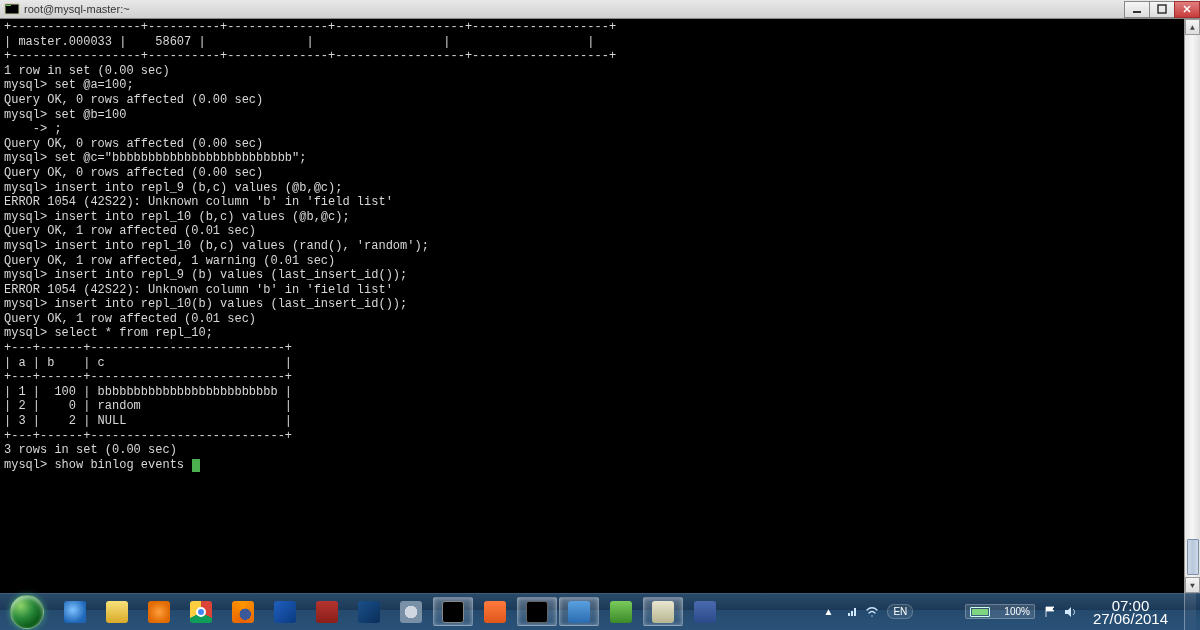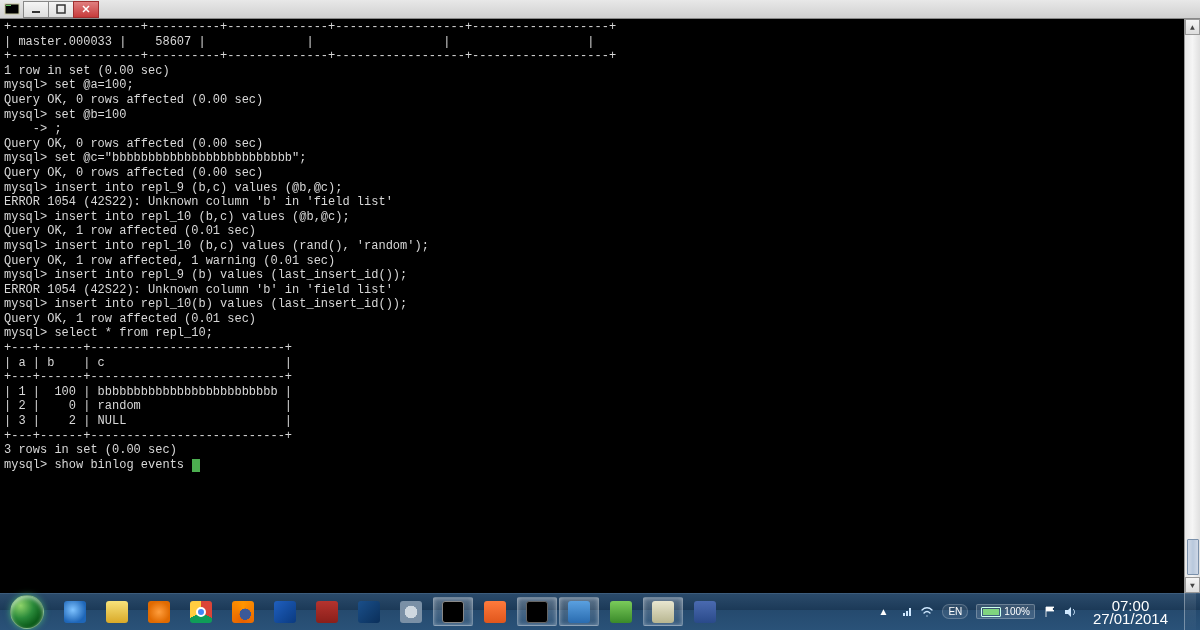--- a/index.html
+++ b/index.html
@@ -33,21 +33,21 @@
     clip-path:polygon(10% 10%,45% 10%,45% 45%,10% 45%,10% 55%,45% 55%,45% 90%,10% 90%,10% 10%,55% 10%,90% 10%,90% 45%,55% 45%,55% 55%,90% 55%,90% 90%,55% 90%,55% 10%);
     opacity:0; 
   }
   .taskbar .items { display:flex; align-items:stretch; padding:2px 0; }
   .taskbar .titem { width:40px; margin:2px 1px; display:flex; align-items:center; justify-content:center; border-radius:2px; }
   .taskbar .titem.active { background:linear-gradient(rgba(255,255,255,0.25),rgba(255,255,255,0.05)); border:1px solid rgba(255,255,255,0.3); box-shadow:inset 0 0 4px rgba(255,255,255,0.4); }
   .taskbar .titem .ticon { width:22px; height:22px; border-radius:3px; }
   
   .tray { margin-left:auto; display:flex; align-items:center; gap:8px; padding:0 4px 0 10px; }
   .tray .chev { font-size:10px; color:#fff; padding:0 4px; }
-  .tray .battery { display:flex; align-items:center; gap:3px; font-size:10px; padding:1px 4px; background:rgba(255,255,255,0.12); border:1px solid rgba(255,255,255,0.25); border-radius:2px; }
+  .tray .battery { display:flex; align-items:center; gap:14px; font-size:10px; padding:1px 4px; background:rgba(255,255,255,0.12); border:1px solid rgba(255,255,255,0.25); border-radius:2px;margin-left:44px; }
   .tray .battery .cell { width:20px; height:10px; border:1px solid #cfe; position:relative; border-radius:1px; }
   .tray .battery .cell::after { content:""; position:absolute; top:1px; left:1px; width:16px; height:6px; background:#7fd47f; }
   .tray .lang { font-size:10px; padding:1px 5px; background:rgba(255,255,255,0.08); border:1px solid rgba(255,255,255,0.2); border-radius:7px; }
   .tray .icons { display:flex; gap:6px; align-items:center; }
   .tray .icons .ti { width:14px; height:14px; }
   .tray .clock { text-align:center; line-height:13px; font-size:15px; padding:0 8px; }
   .tray .showdesk { width:12px; height:37px; border-left:1px solid rgba(255,255,255,0.35); background:linear-gradient(rgba(255,255,255,0.1),rgba(255,255,255,0.02)); }
 
   
   .ic-ie { background:radial-gradient(circle at 40% 40%,#7fc3ff,#1e66b8 70%); }
@@ -71,20 +71,21 @@
 </head>
 <body>
 
 <div class="titlebar">
   <span class="icon">
     <svg viewBox="0 0 16 16">
         <rect x="1" y="3" width="14" height="10" fill="#000" stroke="#c8c8a0"></rect>
         <rect x="2" y="4" width="5" height="1" fill="#6c6"></rect>
       </svg>
   </span>
+  <span class="title">root@mysql-master:~</span>
   <div class="winbtns">
     <div class="winbtn">
         <svg viewBox="0 0 10 10">
           <rect x="1" y="7" width="8" height="2" fill="#333"></rect>
         </svg>
       </div>
     <div class="winbtn">
         <svg viewBox="0 0 10 10">
           <rect x="1" y="1" width="8" height="8" fill="none" stroke="#333" stroke-width="1.5"></rect>
         </svg>
@@ -178,17 +179,17 @@
       <svg class="ti" viewBox="0 0 14 14">
           <path d="M3 2v10M3 2h8l-2 2 2 2H3" fill="#fff" stroke="#fff" stroke-width="0.8"></path>
         </svg>
       <svg class="ti" viewBox="0 0 14 14">
           <path d="M2 5h3l3-3v10l-3-3H2z" fill="#cfe8ff"></path>
           <path d="M10 4c2 2 2 4 0 6" stroke="#cfe8ff" fill="none"></path>
         </svg>
     </div>
     <div class="clock">
       <div>07:00</div>
-      <div>27/01/2014</div>
+      <div>27/06/2014</div>
     </div>
     <div class="showdesk"></div>
   </div>
 </div>
 
 </body></html>

